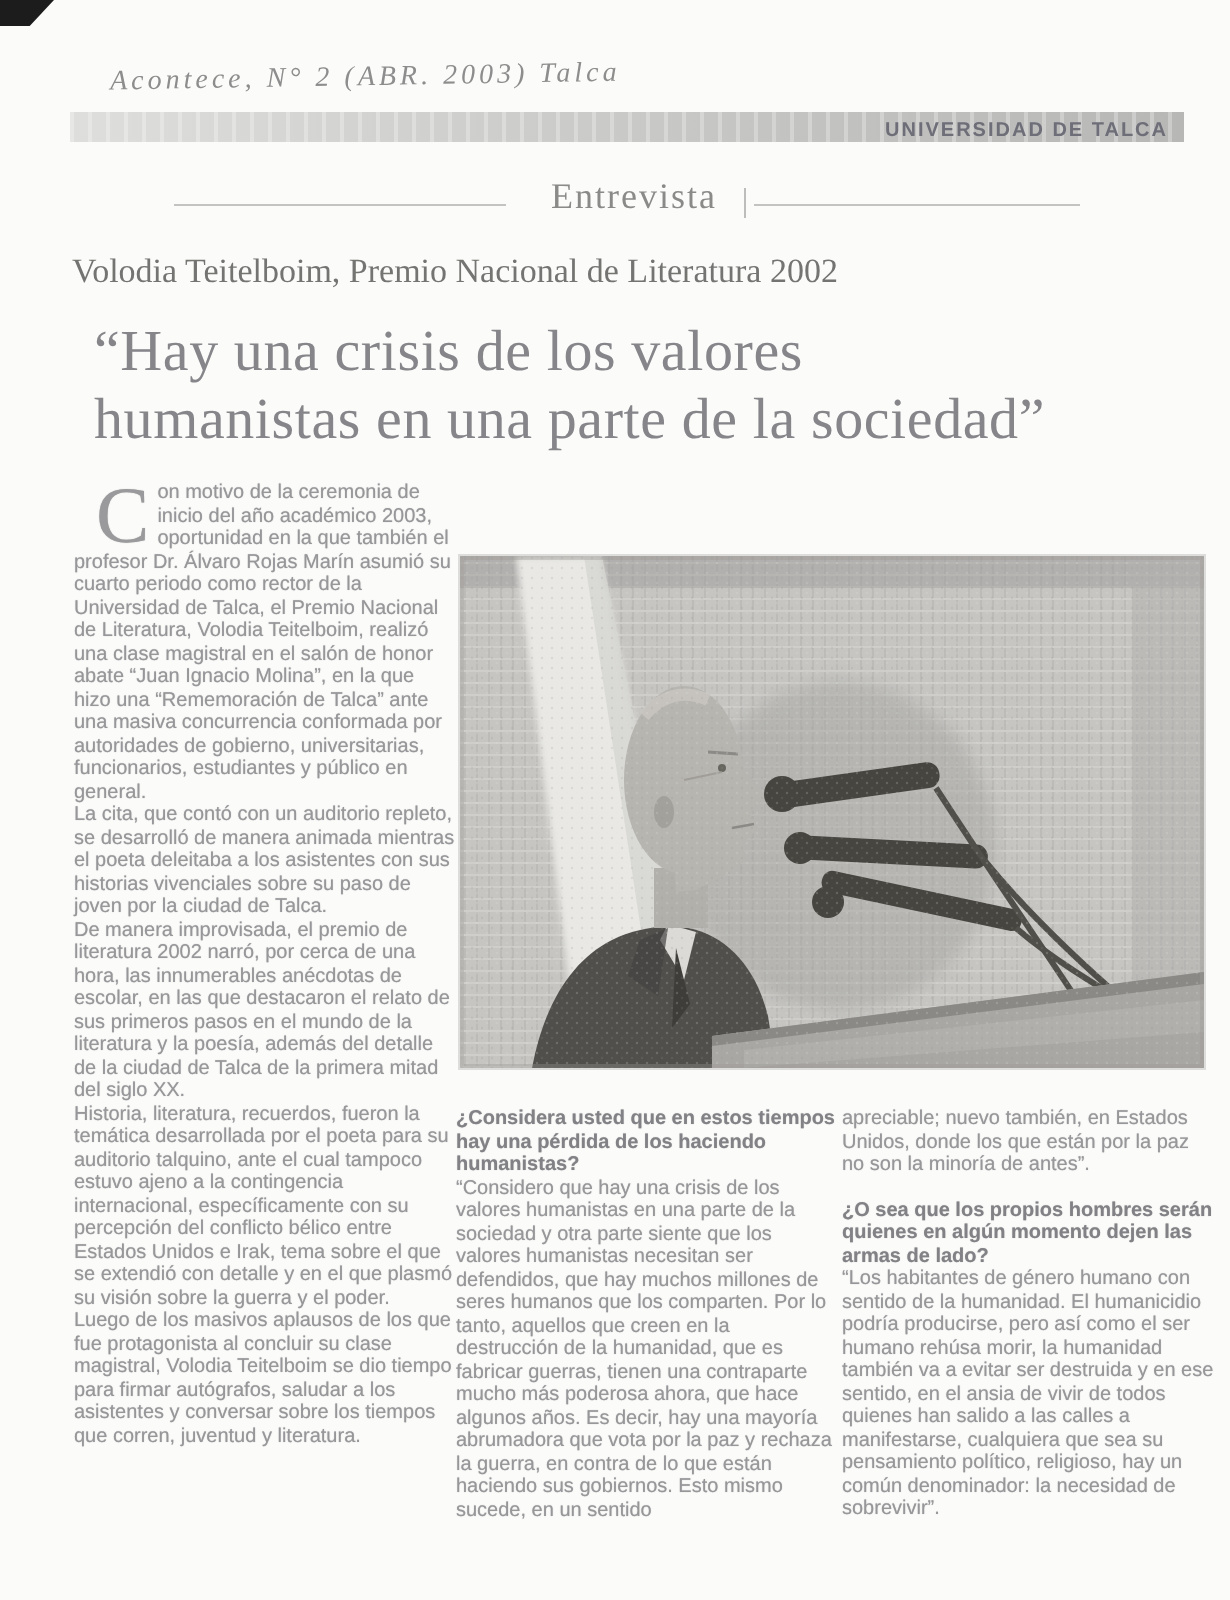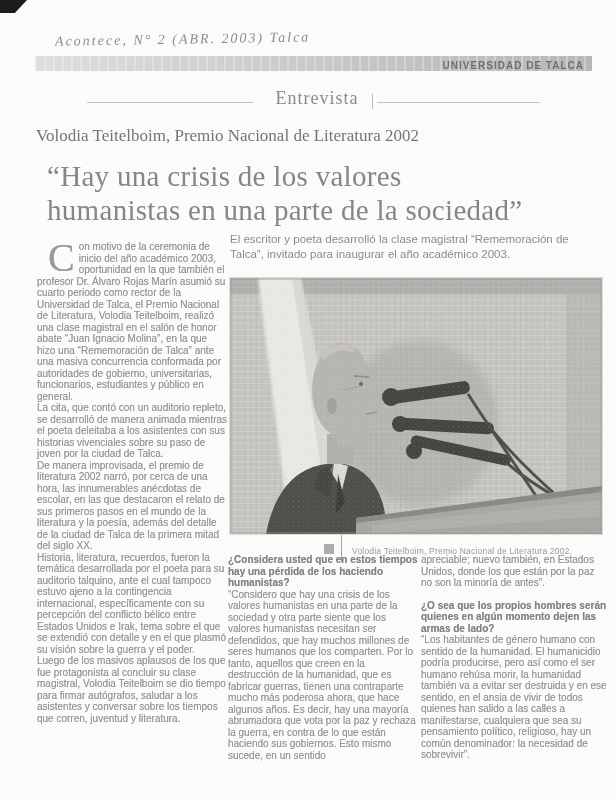--- a/index.html
+++ b/index.html
@@ -98,21 +98,20 @@
     <span class="rule rule-right"></span>
   </div>
 
   <div class="kicker">Volodia Teitelboim, Premio Nacional de Literatura 2002</div>
 
   <h1 class="headline">
     <span style="display:block">“Hay una crisis de los valores</span>
     <span style="display:block">humanistas en una parte de la sociedad”</span>
   </h1>
 
-  <div class="lede">El escritor y poeta desarrolló la clase magistral “Rememoración de Talca”, invitado para inaugurar el año académico 2003.</div>
 
   <div class="bodycol col-left">
     <p><span class="dropcap">C</span><span>on motivo de la ceremonia de inicio del año académico 2003, oportunidad en la que también el profesor Dr. Álvaro Rojas Marín asumió su cuarto periodo como rector de la Universidad de Talca, el Premio Nacional de Literatura, Volodia Teitelboim, realizó una clase magistral en el salón de honor abate “Juan Ignacio Molina”, en la que hizo una “Rememoración de Talca” ante una masiva concurrencia conformada por autoridades de gobierno, universitarias, funcionarios, estudiantes y público en general.</span></p>
     <p>La cita, que contó con un auditorio repleto, se desarrolló de manera animada mientras el poeta deleitaba a los asistentes con sus historias vivenciales sobre su paso de joven por la ciudad de Talca.</p>
     <p>De manera improvisada, el premio de literatura 2002 narró, por cerca de una hora, las innumerables anécdotas de escolar, en las que destacaron el relato de sus primeros pasos en el mundo de la literatura y la poesía, además del detalle de la ciudad de Talca de la primera mitad del siglo XX.</p>
     <p>Historia, literatura, recuerdos, fueron la temática desarrollada por el poeta para su auditorio talquino, ante el cual tampoco estuvo ajeno a la contingencia internacional, específicamente con su percepción del conflicto bélico entre Estados Unidos e Irak, tema sobre el que se extendió con detalle y en el que plasmó su visión sobre la guerra y el poder.</p>
     <p>Luego de los masivos aplausos de los que fue protagonista al concluir su clase magistral, Volodia Teitelboim se dio tiempo para firmar autógrafos, saludar a los asistentes y conversar sobre los tiempos que corren, juventud y literatura.</p>
   </div>
 
   <div class="photo-frame">
@@ -183,25 +182,20 @@
         <polygon points="126,240 372,208 372,256 126,256" fill="#a9a7a3"></polygon>
         <polygon points="126,240 372,208 372,214 126,245" fill="#8b8985"></polygon>
         <polygon points="142,247 372,222 372,238 142,256" fill="#b6b4b0" opacity="0.6"></polygon>
       </g>
 
       <rect width="372" height="256" fill="url(#grain)"></rect>
       <rect x="1" y="1" width="370" height="254" fill="none" stroke="#9a9996" stroke-width="2" opacity="0.35"></rect>
     </svg>
   </div>
 
-  <div class="caption-row">
-    <span class="caption-square"></span>
-    <span class="caption-divider"></span>
-    <span class="caption-text">Volodia Teitelboim, Premio Nacional de Literatura 2002.</span>
-  </div>
 
   <div class="bodycol col-mid">
     <p class="question">¿Considera usted que en estos tiempos hay una pérdida de los haciendo humanistas?</p>
     <p>“Considero que hay una crisis de los valores humanistas en una parte de la sociedad y otra parte siente que los valores humanistas necesitan ser defendidos, que hay muchos millones de seres humanos que los comparten. Por lo tanto, aquellos que creen en la destrucción de la humanidad, que es fabricar guerras, tienen una contraparte mucho más poderosa ahora, que hace algunos años. Es decir, hay una mayoría abrumadora que vota por la paz y rechaza la guerra, en contra de lo que están haciendo sus gobiernos. Esto mismo sucede, en un sentido</p>
   </div>
 
   <div class="bodycol col-right">
     <p>apreciable; nuevo también, en Estados Unidos, donde los que están por la paz no son la minoría de antes”.</p>
     <p class="question q-gap">¿O sea que los propios hombres serán quienes en algún momento dejen las armas de lado?</p>
     <p>“Los habitantes de género humano con sentido de la humanidad. El humanicidio podría producirse, pero así como el ser humano rehúsa morir, la humanidad también va a evitar ser destruida y en ese sentido, en el ansia de vivir de todos quienes han salido a las calles a manifestarse, cualquiera que sea su pensamiento político, religioso, hay un común denominador: la necesidad de sobrevivir”.</p>

